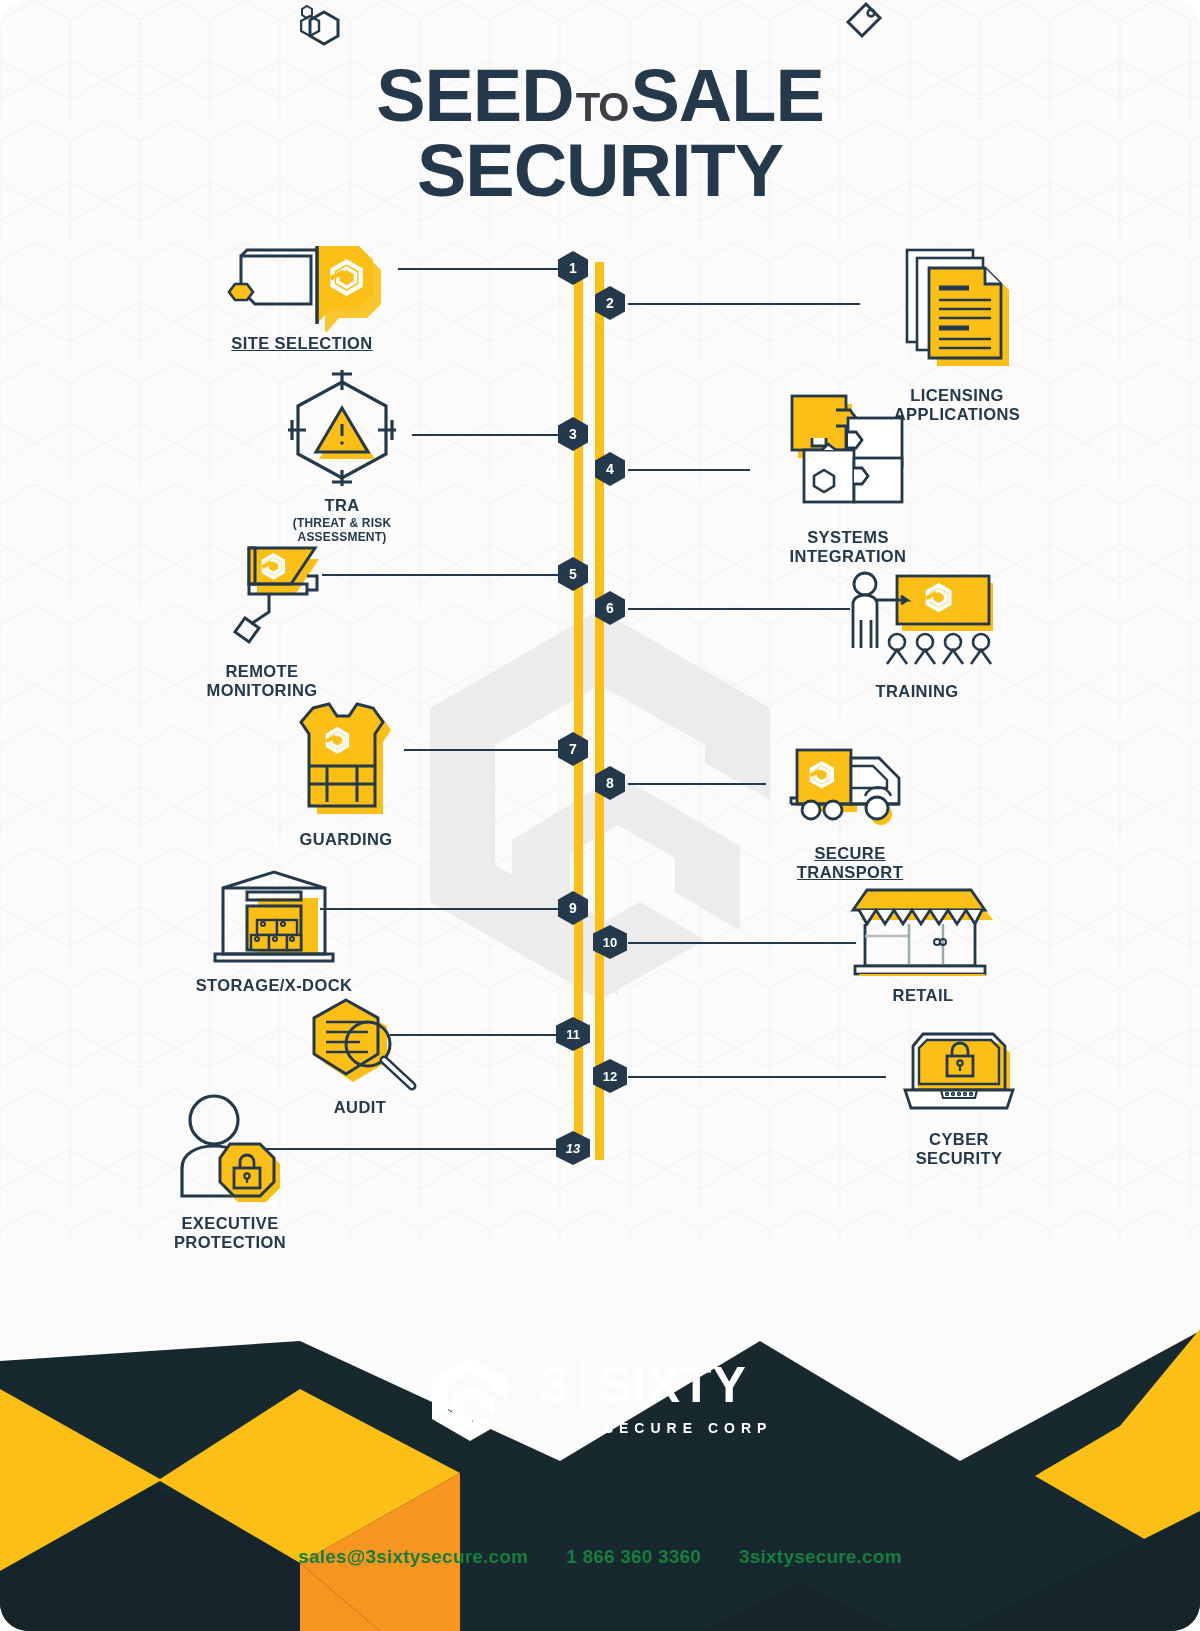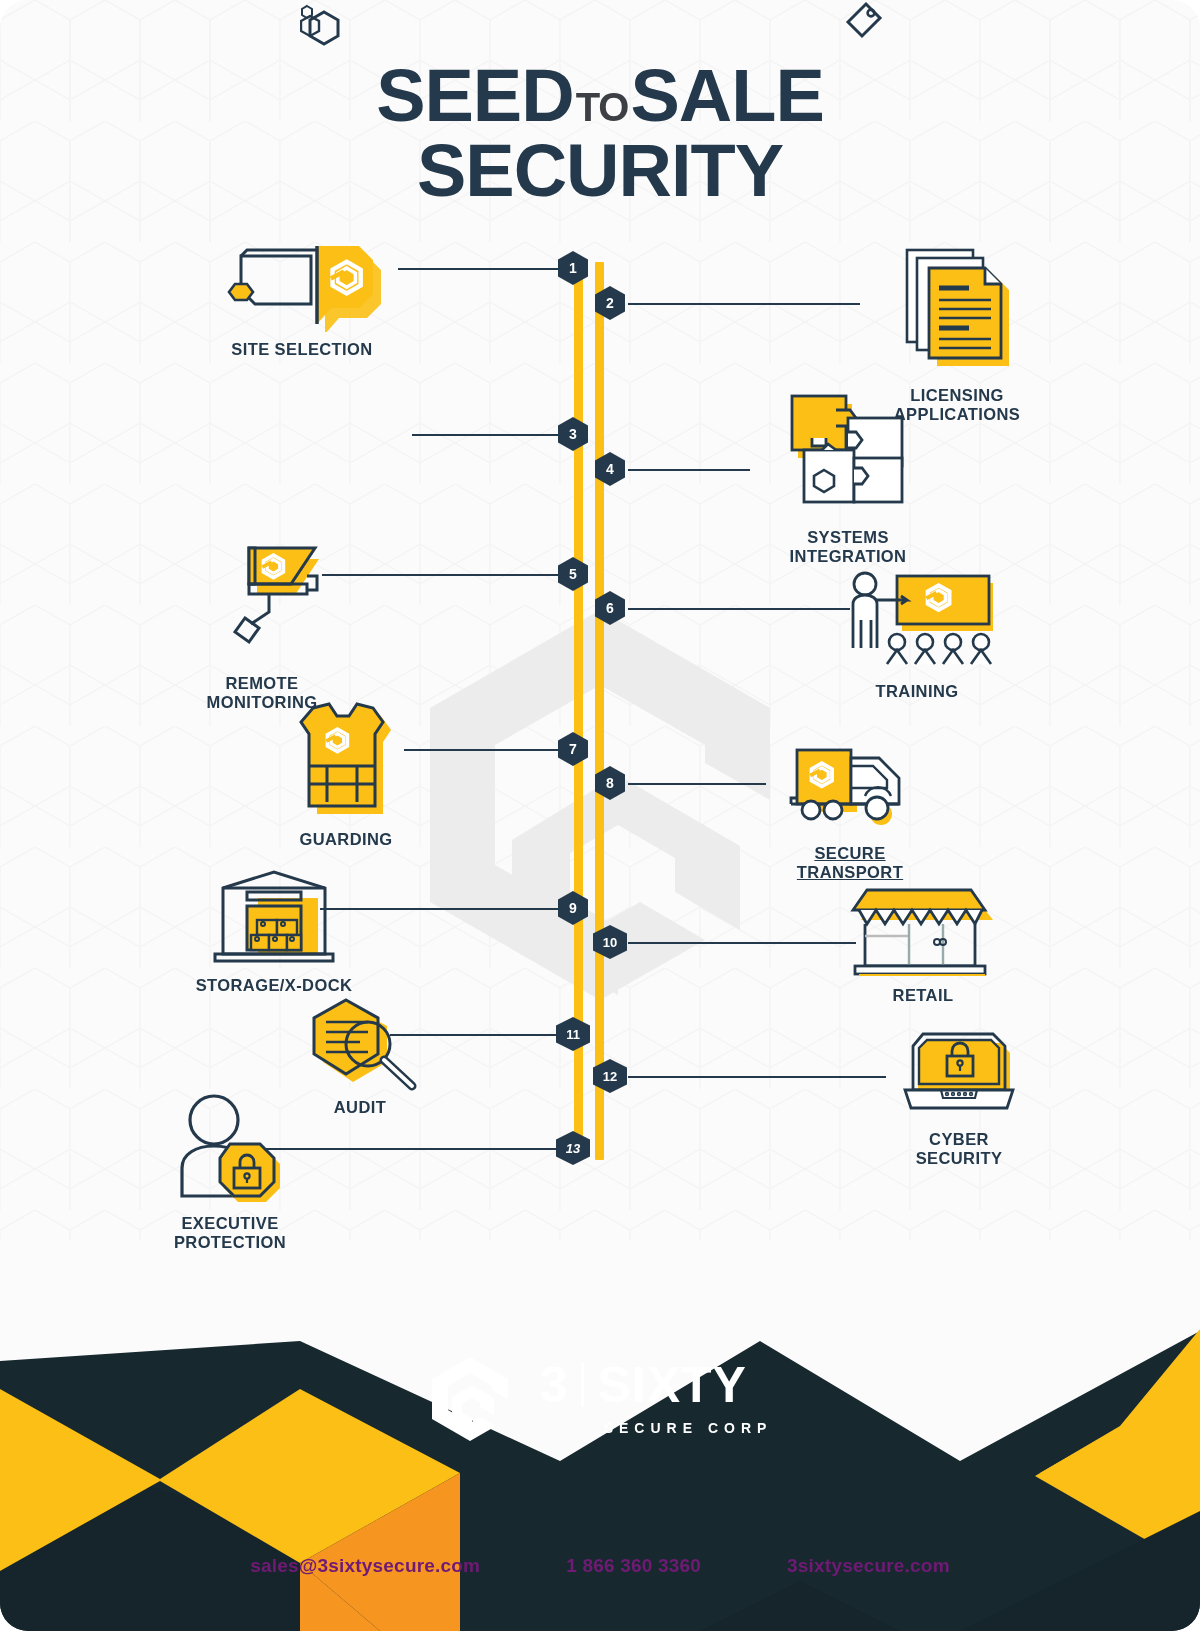--- a/index.html
+++ b/index.html
@@ -69,23 +69,23 @@
   .item .sublabel {
     color:#24394b; font-weight:bold; font-size:12px;
     letter-spacing:.2px; text-align:center; line-height:1.15;
     white-space:pre-line; margin-top:2px;
   }
   .icon-box { display:flex; align-items:center; justify-content:center; }
 
   
   .footer { position:absolute; left:0; bottom:0; width:1200px; height:420px; }
   .footer-contact {
-    position:absolute; left:0; bottom:0; width:1200px; height:130px;
-    display:flex; align-items:center; justify-content:center; gap:86px;
-    color:#701a75; font-size:19px; font-weight:bold; letter-spacing:.2px;
+    position:absolute; left:0; bottom:9px; width:1200px; height:130px;
+    display:flex; align-items:center; justify-content:center; gap:38px;
+    color:#15803d; font-size:19px; font-weight:bold; letter-spacing:.2px;
     z-index:10;
   }
   .logo-wrap {
     position:absolute; left:0; bottom:190px; width:1200px;
     display:flex; align-items:center; justify-content:center; gap:28px;
     z-index:10;
   }
   .logo-text { display:flex; flex-direction:column; align-items:flex-start;}
   .logo-main { display:flex; align-items:center; gap:13px; color:#fff;
     font-size:50px; font-weight:bold; letter-spacing:1px; line-height:1;}
@@ -175,42 +175,60 @@
         <path d="M24 20 L30 14 L100 14" fill="none" stroke="#24394b" stroke-width="3"></path>
         <path d="M100 10 L100 88" fill="none" stroke="#24394b" stroke-width="3.5"></path>
         <path d="M18 48 L30 48 L36 56 L30 64 L18 64 L12 56 Z" fill="#fbbf15" stroke="#24394b" stroke-width="2.6"></path>
         <g transform="translate(112,24) scale(.88)">
           <path d="M20 2 L36 11 L36 29 L20 38 L4 29 L4 11 Z" fill="none" stroke="#fff" stroke-width="5"></path>
           <path d="M20 9 L30 15 L30 25 L20 31 L10 25 L10 15 Z" fill="#fbbf15" stroke="#fff" stroke-width="4"></path>
           <path d="M2 21 L17 13" stroke="#fbbf15" stroke-width="5"></path>
         </g>
       </svg>
     </div>
-    <div class="label" style="margin-top:8px;">SITE SELECTION</div>
-  </div>
-
+    <div class="label" style="margin-top:2px;text-decoration:underline;">SITE SELECTION</div>
+  </div>
+
+  <div class="item" style="left:242px; top:368px; width:200px;">
+    <div class="icon-box">
+      <svg width="128" height="120" viewBox="0 0 128 120">
+        <path d="M64 14 L108 38 L108 86 L64 110 L20 86 L20 38 Z" fill="none" stroke="#24394b" stroke-width="3.2"></path>
+        <path d="M64 2 L64 22 M54 6 L74 6" stroke="#24394b" stroke-width="3.2"></path>
+        <path d="M64 102 L64 118 M54 114 L74 114" stroke="#24394b" stroke-width="3.2"></path>
+        <path d="M10 62 L28 62 M14 52 L14 72" stroke="#24394b" stroke-width="3.2"></path>
+        <path d="M100 62 L118 62 M114 52 L114 72" stroke="#24394b" stroke-width="3.2"></path>
+        <path d="M66 44 L94 88 L38 88 Z" fill="#fbbf15" transform="translate(3,3)"></path>
+        <path d="M64 40 L90 84 L38 84 Z" fill="#fbbf15" stroke="#24394b" stroke-width="3"></path>
+        <path d="M64 56 L64 68" stroke="#24394b" stroke-width="3"></path>
+        <circle cx="64" cy="75" r="1.8" fill="#24394b"></circle>
+      </svg>
+    </div>
+    <div class="label" style="margin-top:8px;">TRA</div>
+    <div class="sublabel">(THREAT &amp; RISK
+ASSESSMENT)</div>
+  </div>
 
   <div class="item" style="left:162px; top:540px; width:200px;">
     <div class="icon-box">
       <svg width="130" height="110" viewBox="0 0 130 110">
         <path d="M56 13 L118 13 L94 49 L56 49 Z" fill="#fbbf15" transform="translate(4,6)"></path>
         <path d="M52 8 L118 8 L94 44 L52 44 Z" fill="#fbbf15" stroke="#24394b" stroke-width="3"></path>
         <rect x="52" y="8" width="6" height="36" fill="#fbbf15" stroke="#24394b" stroke-width="3"></rect>
         <rect x="52" y="44" width="58" height="10" fill="none" stroke="#24394b" stroke-width="3"></rect>
         <path d="M110 36 L120 36 L120 50 L110 50" fill="none" stroke="#24394b" stroke-width="3"></path>
         <path d="M72 54 L72 72 L54 84" fill="none" stroke="#24394b" stroke-width="3"></path>
         <path d="M48 78 L62 88 L52 102 L38 92 Z" fill="none" stroke="#24394b" stroke-width="3"></path>
         <g transform="translate(64,14) scale(.62)">
           <path d="M20 2 L36 11 L36 29 L20 38 L4 29 L4 11 Z" fill="none" stroke="#fff" stroke-width="6"></path>
           <path d="M20 9 L30 15 L30 25 L20 31 L10 25 L10 15 Z" fill="#fbbf15" stroke="#fff" stroke-width="5"></path>
           <path d="M2 21 L17 13" stroke="#fbbf15" stroke-width="6"></path>
         </g>
       </svg>
     </div>
-    <div class="label" style="margin-top:24px;">REMOTE
+    <div class="label" style="margin-top:12px;">REMOTE
 MONITORING</div>
   </div>
 
   <div class="item" style="left:246px; top:700px; width:200px;">
     <div class="icon-box">
       <svg width="110" height="116" viewBox="0 0 110 116">
         <path d="M24 12 L40 8 L48 20 L62 20 L70 8 L86 12 L96 26 L88 38 L88 110 L22 110 L22 38 L14 26 Z" fill="#fbbf15" transform="translate(4,4)"></path>
         <path d="M22 8 L38 4 L46 16 L58 16 L66 4 L82 8 L92 22 L84 34 L84 106 L18 106 L18 34 L10 22 Z" fill="#fbbf15" stroke="#24394b" stroke-width="3"></path>
         <path d="M18 66 L84 66" stroke="#24394b" stroke-width="3"></path>
         <path d="M18 84 L84 84" stroke="#24394b" stroke-width="3"></path>

